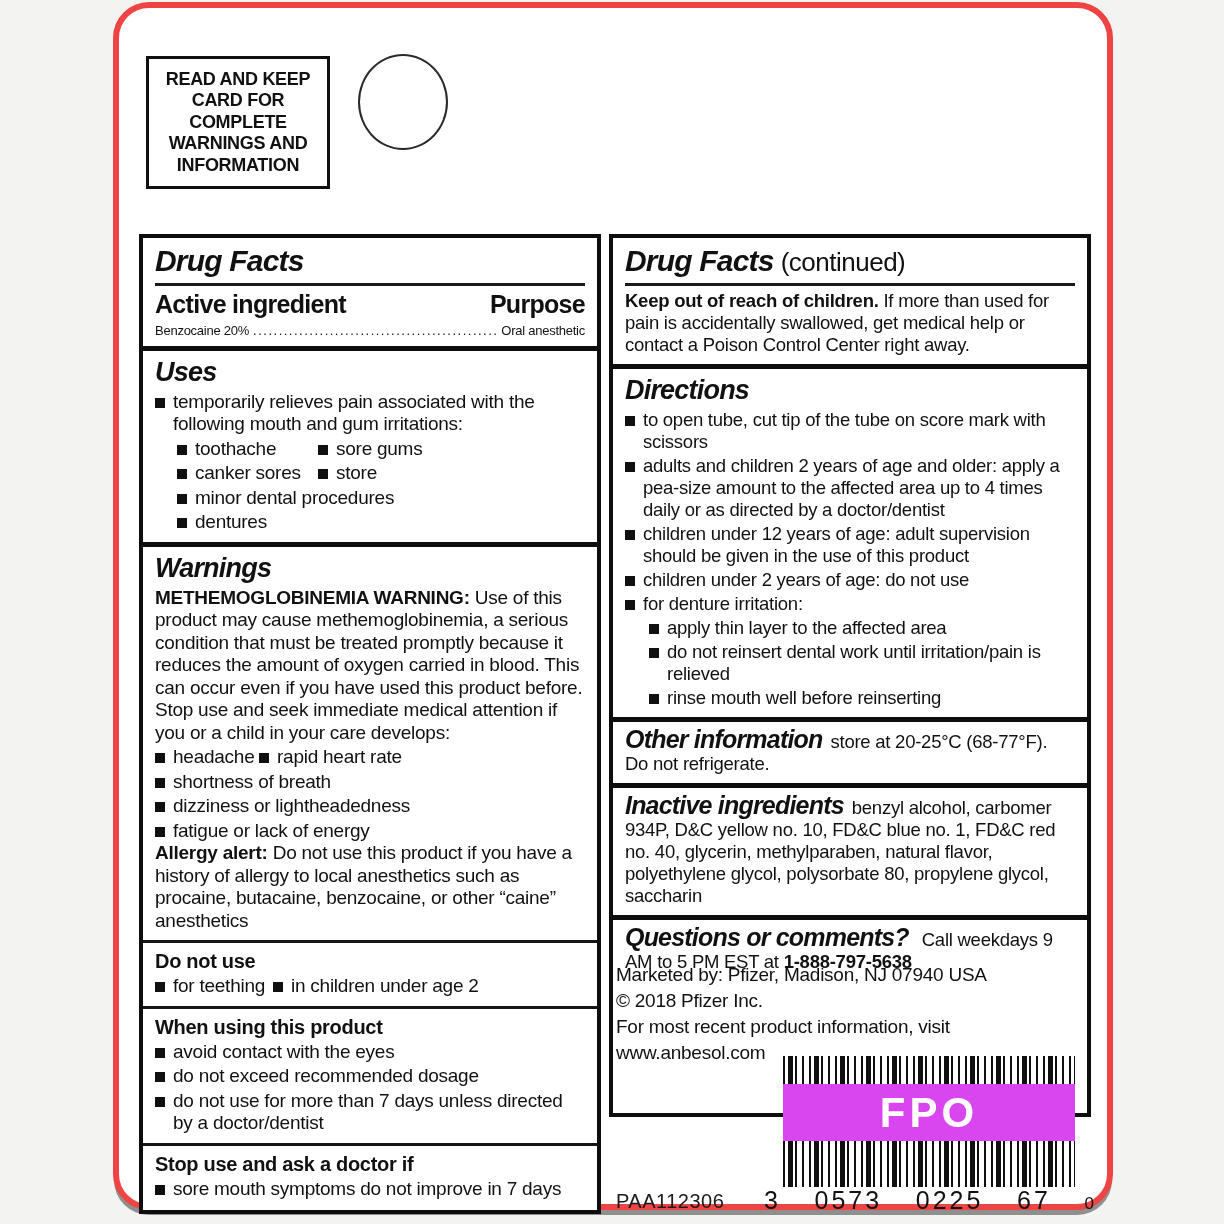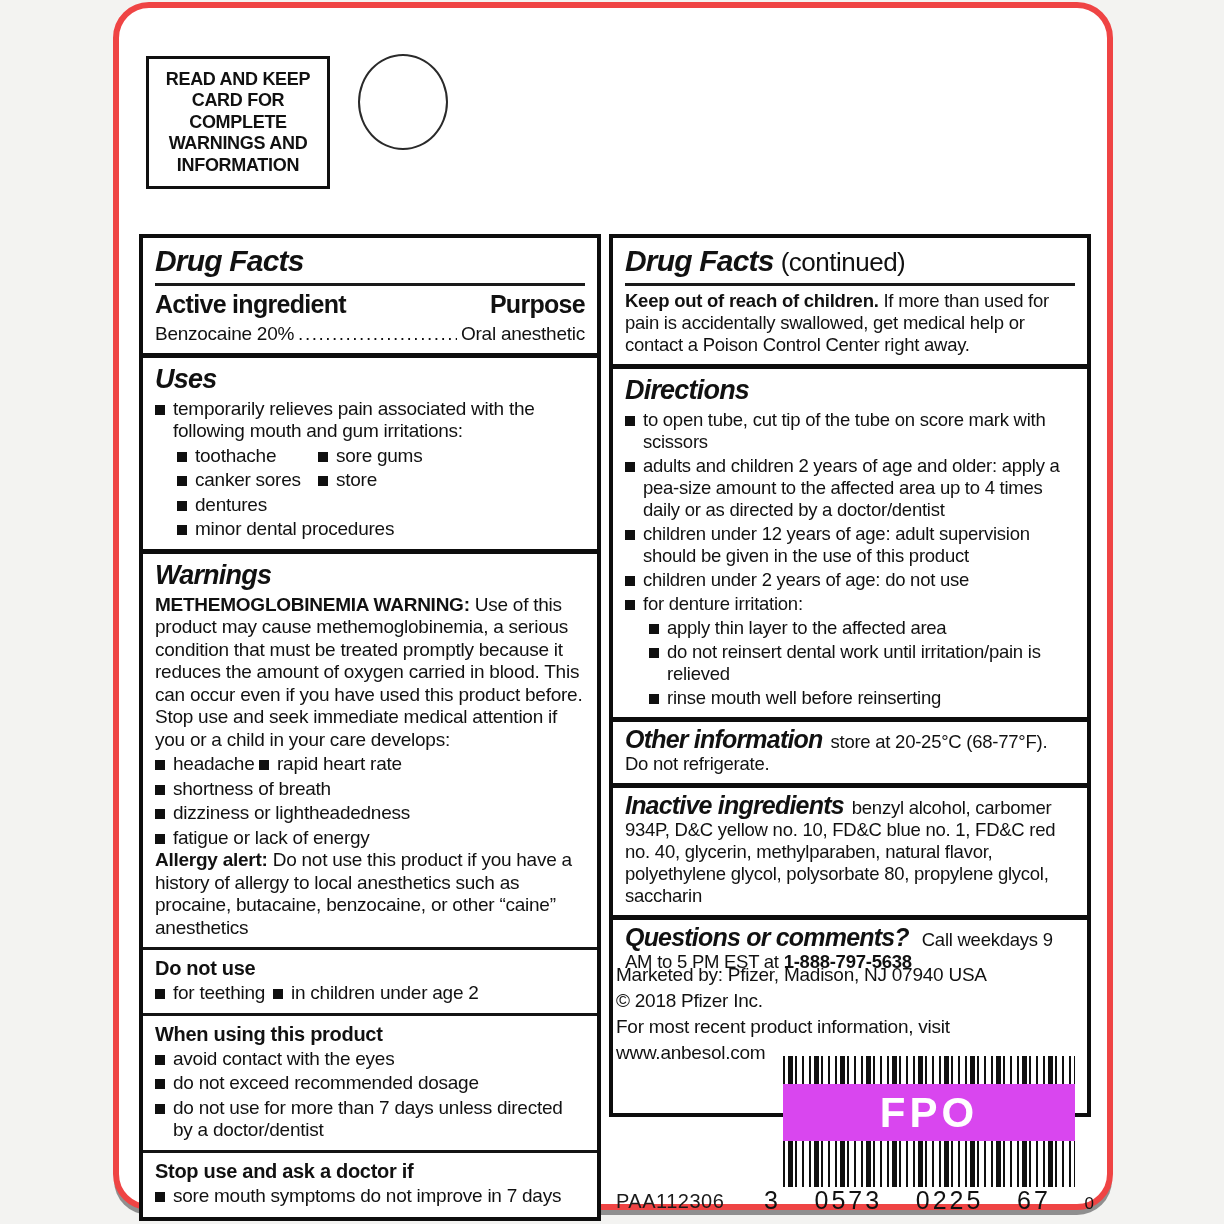--- a/index.html
+++ b/index.html
@@ -56,21 +56,21 @@
   .h1 { font-style: italic; font-weight: bold; font-size: 30px; letter-spacing: -0.8px; line-height: 34px; }
   .h1suffix { font-style: normal; font-weight: normal; font-size: 26px; letter-spacing: -0.5px; margin-left: 7px; }
   .h2 { font-style: italic; font-weight: bold; font-size: 27px; letter-spacing: -0.8px; line-height: 31px; margin-bottom: 3px; }
   .h2inline { font-style: italic; font-weight: bold; font-size: 25px; letter-spacing: -0.8px; margin-right: 8px; }
   .h3 { font-weight: bold; font-size: 20px; line-height: 24px; letter-spacing: -0.3px; }
   .body { font-size: 19px; line-height: 22.5px; letter-spacing: -0.25px; }
   .col-right .body { font-size: 18.5px; line-height: 22px; }
   .bold { font-weight: bold; }
   .ai-row { display: flex; justify-content: space-between; align-items: baseline; margin-top: 1px; }
   .h2i { font-weight: bold; font-size: 25px; letter-spacing: -0.7px; }
-  .dotrow { display: flex; align-items: baseline; font-size: 19px; letter-spacing: -0.25px; margin-top: 4px; }
+  .dotrow { display: flex; align-items: baseline; font-size: 13px; letter-spacing: -0.25px; margin-top: 4px; }
   .dots { flex: 1; overflow: hidden; white-space: nowrap; margin: 0 4px; letter-spacing: 1.5px; }
   
   .brow { display: flex; align-items: flex-start; margin-top: 2px; }
   .sq { width: 10px; height: 10px; background: #101010; flex: none; margin: 7px 8px 0 0; }
   .btext { flex: 1; }
   .ind1 { margin-left: 22px; }
   .ind2 { margin-left: 24px; }
   .cell { display: flex; align-items: flex-start; }
   .cell .sq { margin-right: 8px; }
   .w141 { width: 141px; }
@@ -161,25 +161,25 @@
             <span class="sq"></span>
             <span>canker sores</span>
           </span>
         <span class="cell">
             <span class="sq"></span>
             <span>store</span>
           </span>
       </div>
       <div class="brow ind1">
         <span class="sq"></span>
+        <span class="btext">minor dental procedures</span>
+      </div>
+      <div class="brow ind1">
+        <span class="sq"></span>
         <span class="btext">dentures</span>
-      </div>
-      <div class="brow ind1">
-        <span class="sq"></span>
-        <span class="btext">minor dental procedures</span>
       </div>
     </div>
 
     <div class="rule-thick"></div>
 
     <div class="sec body">
       <div class="h2">Warnings</div>
       <div>
         <span class="bold">METHEMOGLOBINEMIA WARNING:</span><span> Use of this product may cause methemoglobinemia, a serious condition that must be treated promptly because it reduces the amount of oxygen carried in blood. This can occur even if you have used this product before. Stop use and seek immediate medical attention if you or a child in your care develops:</span>
       </div>

